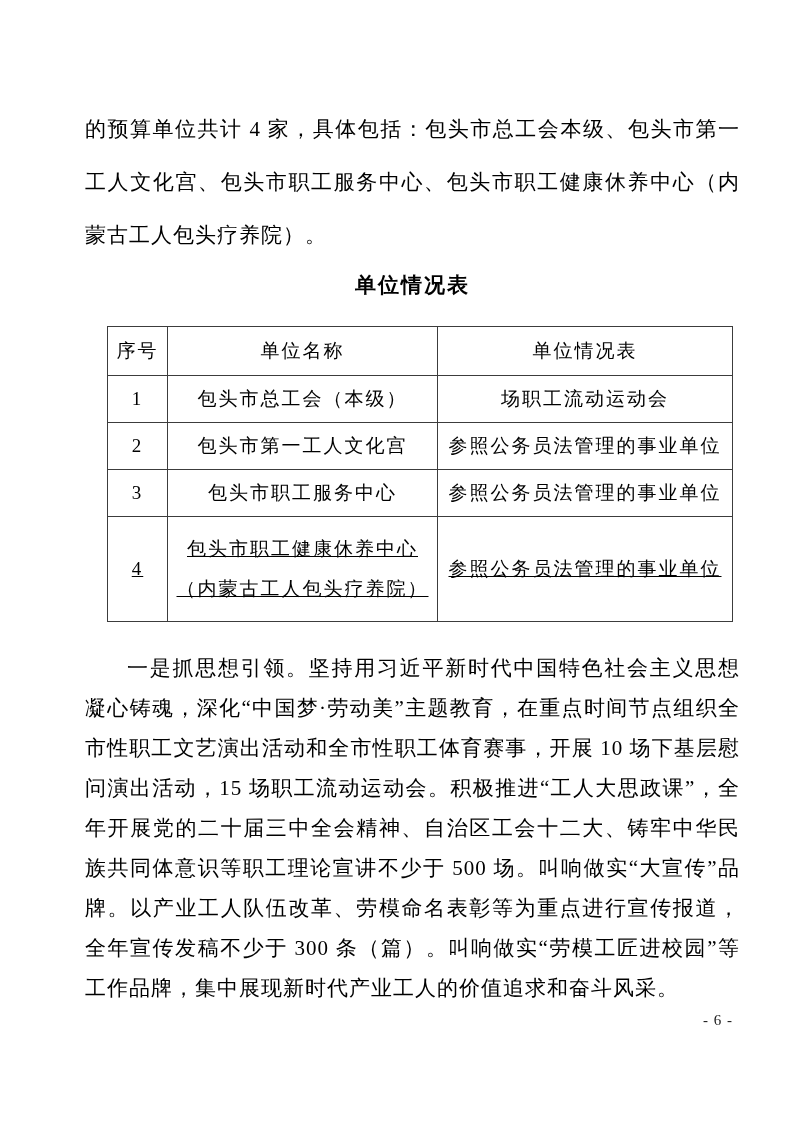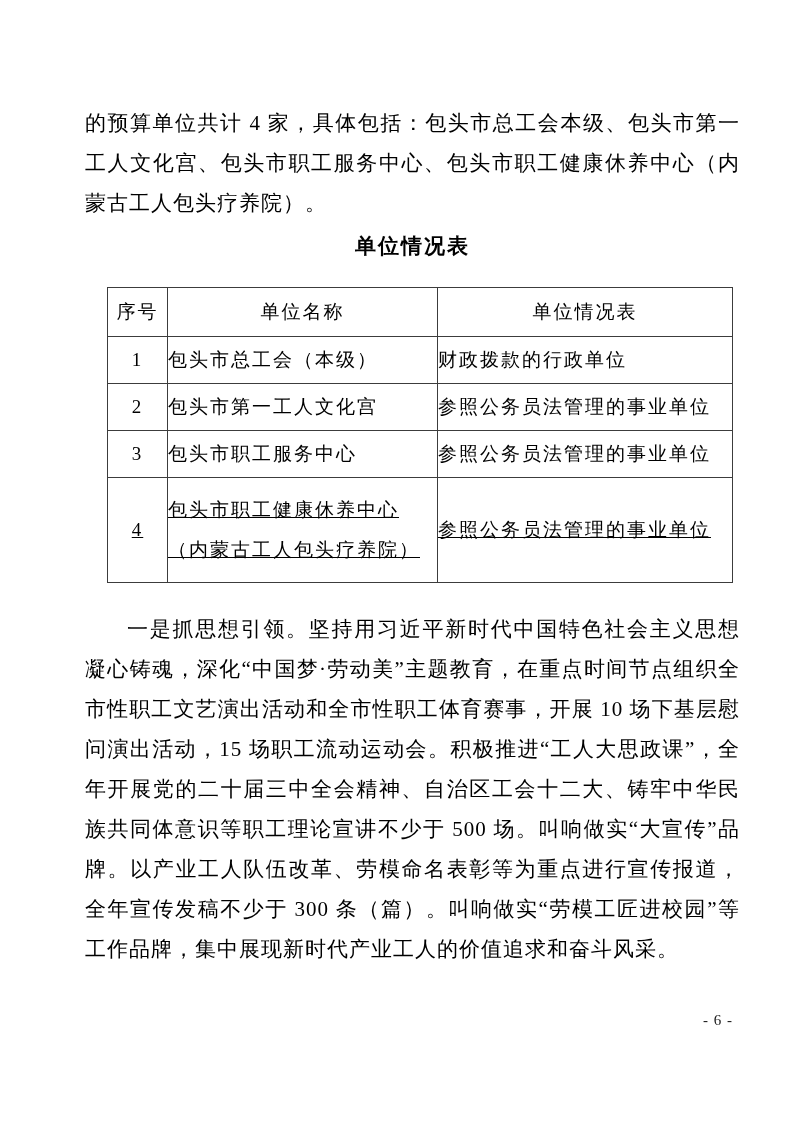--- a/index.html
+++ b/index.html
@@ -18,21 +18,21 @@
   }
   .content {
     position: absolute;
     left: 85px;
     top: 103px;
     width: 655px;
   }
   .intro-para {
     margin: 0;
     font-size: 21px;
-    line-height: 40px;
+    line-height: 53px;
     letter-spacing: 1px;
     text-align: justify;
     text-align-last: left;
   }
   .table-title {
     margin: 9px 0 0 0;
     font-size: 21px;
     font-weight: bold;
     text-align: center;
     letter-spacing: 2px;
@@ -53,21 +53,21 @@
     vertical-align: middle;
     padding: 0;
   }
   table.unit-table th { height: 48px; text-align: center; }
   table.unit-table td { height: 46px; }
   .col-seq    { width: 60px; }
   .col-name   { width: 270px; }
   .col-nature { width: 295px; }
   td.cell-seq { text-align: center; }
   td.cell-name, td.cell-nature {
-    text-align: left;
+    text-align: center;
     padding-left: 12px;
     padding-right: 6px;
     line-height: 40px;
   }
   tr.row-tall td { height: 104px; text-decoration: underline; }
   .section-heading {
     margin: 17px 0 0 0;
     font-size: 21px;
     font-weight: bold;
     letter-spacing: 1px;
@@ -111,21 +111,21 @@
         <tr>
           <th>序号</th>
           <th>单位名称</th>
           <th>单位情况表</th>
         </tr>
       </thead>
       <tbody>
         <tr>
           <td class="cell-seq">1</td>
           <td class="cell-name">包头市总工会（本级）</td>
-          <td class="cell-nature">财政拨款的行政单位</td>
+          <td class="cell-nature">场职工流动运动会</td>
         </tr>
         <tr>
           <td class="cell-seq">2</td>
           <td class="cell-name">包头市第一工人文化宫</td>
           <td class="cell-nature">参照公务员法管理的事业单位</td>
         </tr>
         <tr>
           <td class="cell-seq">3</td>
           <td class="cell-name">包头市职工服务中心</td>
           <td class="cell-nature">参照公务员法管理的事业单位</td>

